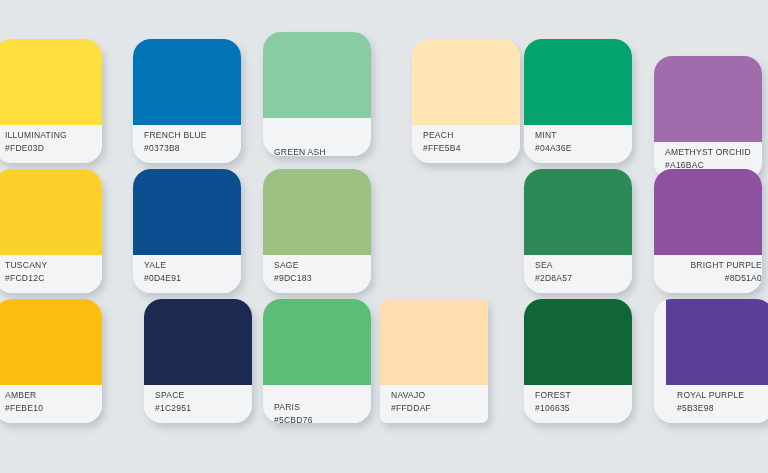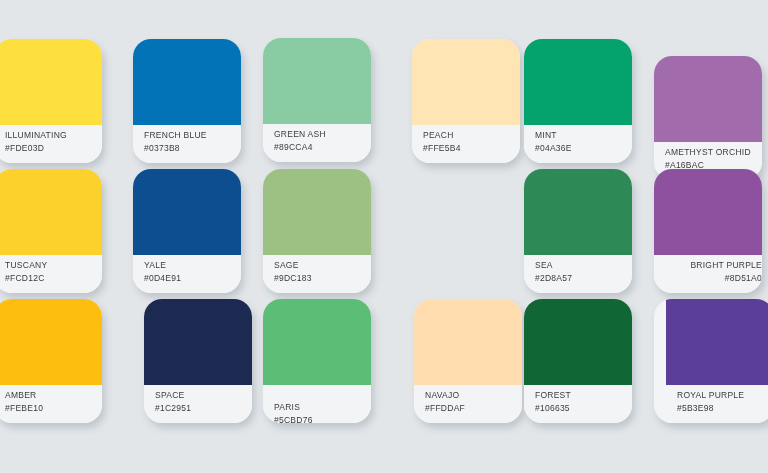--- a/index.html
+++ b/index.html
@@ -72,21 +72,21 @@
         <span class="swatch-hex">#FDE03D</span>
       </div>
     </div>
     <div class="swatch-card" style="left: 133px; top: 39px;">
       <div class="swatch-color" style="background: rgb(3, 115, 184);"></div>
       <div class="swatch-label">
         <span class="swatch-name">FRENCH BLUE</span>
         <span class="swatch-hex">#0373B8</span>
       </div>
     </div>
-    <div class="swatch-card" style="left: 263px; top: 38px;">
+    <div class="swatch-card" style="left: 263px; top: 32px; gap: 24px;">
       <div class="swatch-color" style="background: rgb(137, 204, 164);"></div>
       <div class="swatch-label">
         <span class="swatch-name">GREEN ASH</span>
         <span class="swatch-hex">#89CCA4</span>
       </div>
     </div>
     <div class="swatch-card" style="left: 412px; top: 39px;">
       <div class="swatch-color" style="background: rgb(255, 229, 180);"></div>
       <div class="swatch-label">
         <span class="swatch-name">PEACH</span>
@@ -156,21 +156,21 @@
         <span class="swatch-hex">#1C2951</span>
       </div>
     </div>
     <div class="swatch-card" style="left: 263px; top: 299px; gap: 12px;">
       <div class="swatch-color" style="background: rgb(92, 189, 118);"></div>
       <div class="swatch-label">
         <span class="swatch-name">PARIS</span>
         <span class="swatch-hex">#5CBD76</span>
       </div>
     </div>
-    <div class="swatch-card" style="left: 414px; top: 299px;">
+    <div class="swatch-card" style="left: 380px; top: 299px; border-radius: 7px;">
       <div class="swatch-color" style="background: rgb(255, 221, 175);"></div>
       <div class="swatch-label">
         <span class="swatch-name">NAVAJO</span>
         <span class="swatch-hex">#FFDDAF</span>
       </div>
     </div>
     <div class="swatch-card" style="left: 524px; top: 299px;">
       <div class="swatch-color" style="background: rgb(16, 102, 53);"></div>
       <div class="swatch-label">
         <span class="swatch-name">FOREST</span>

